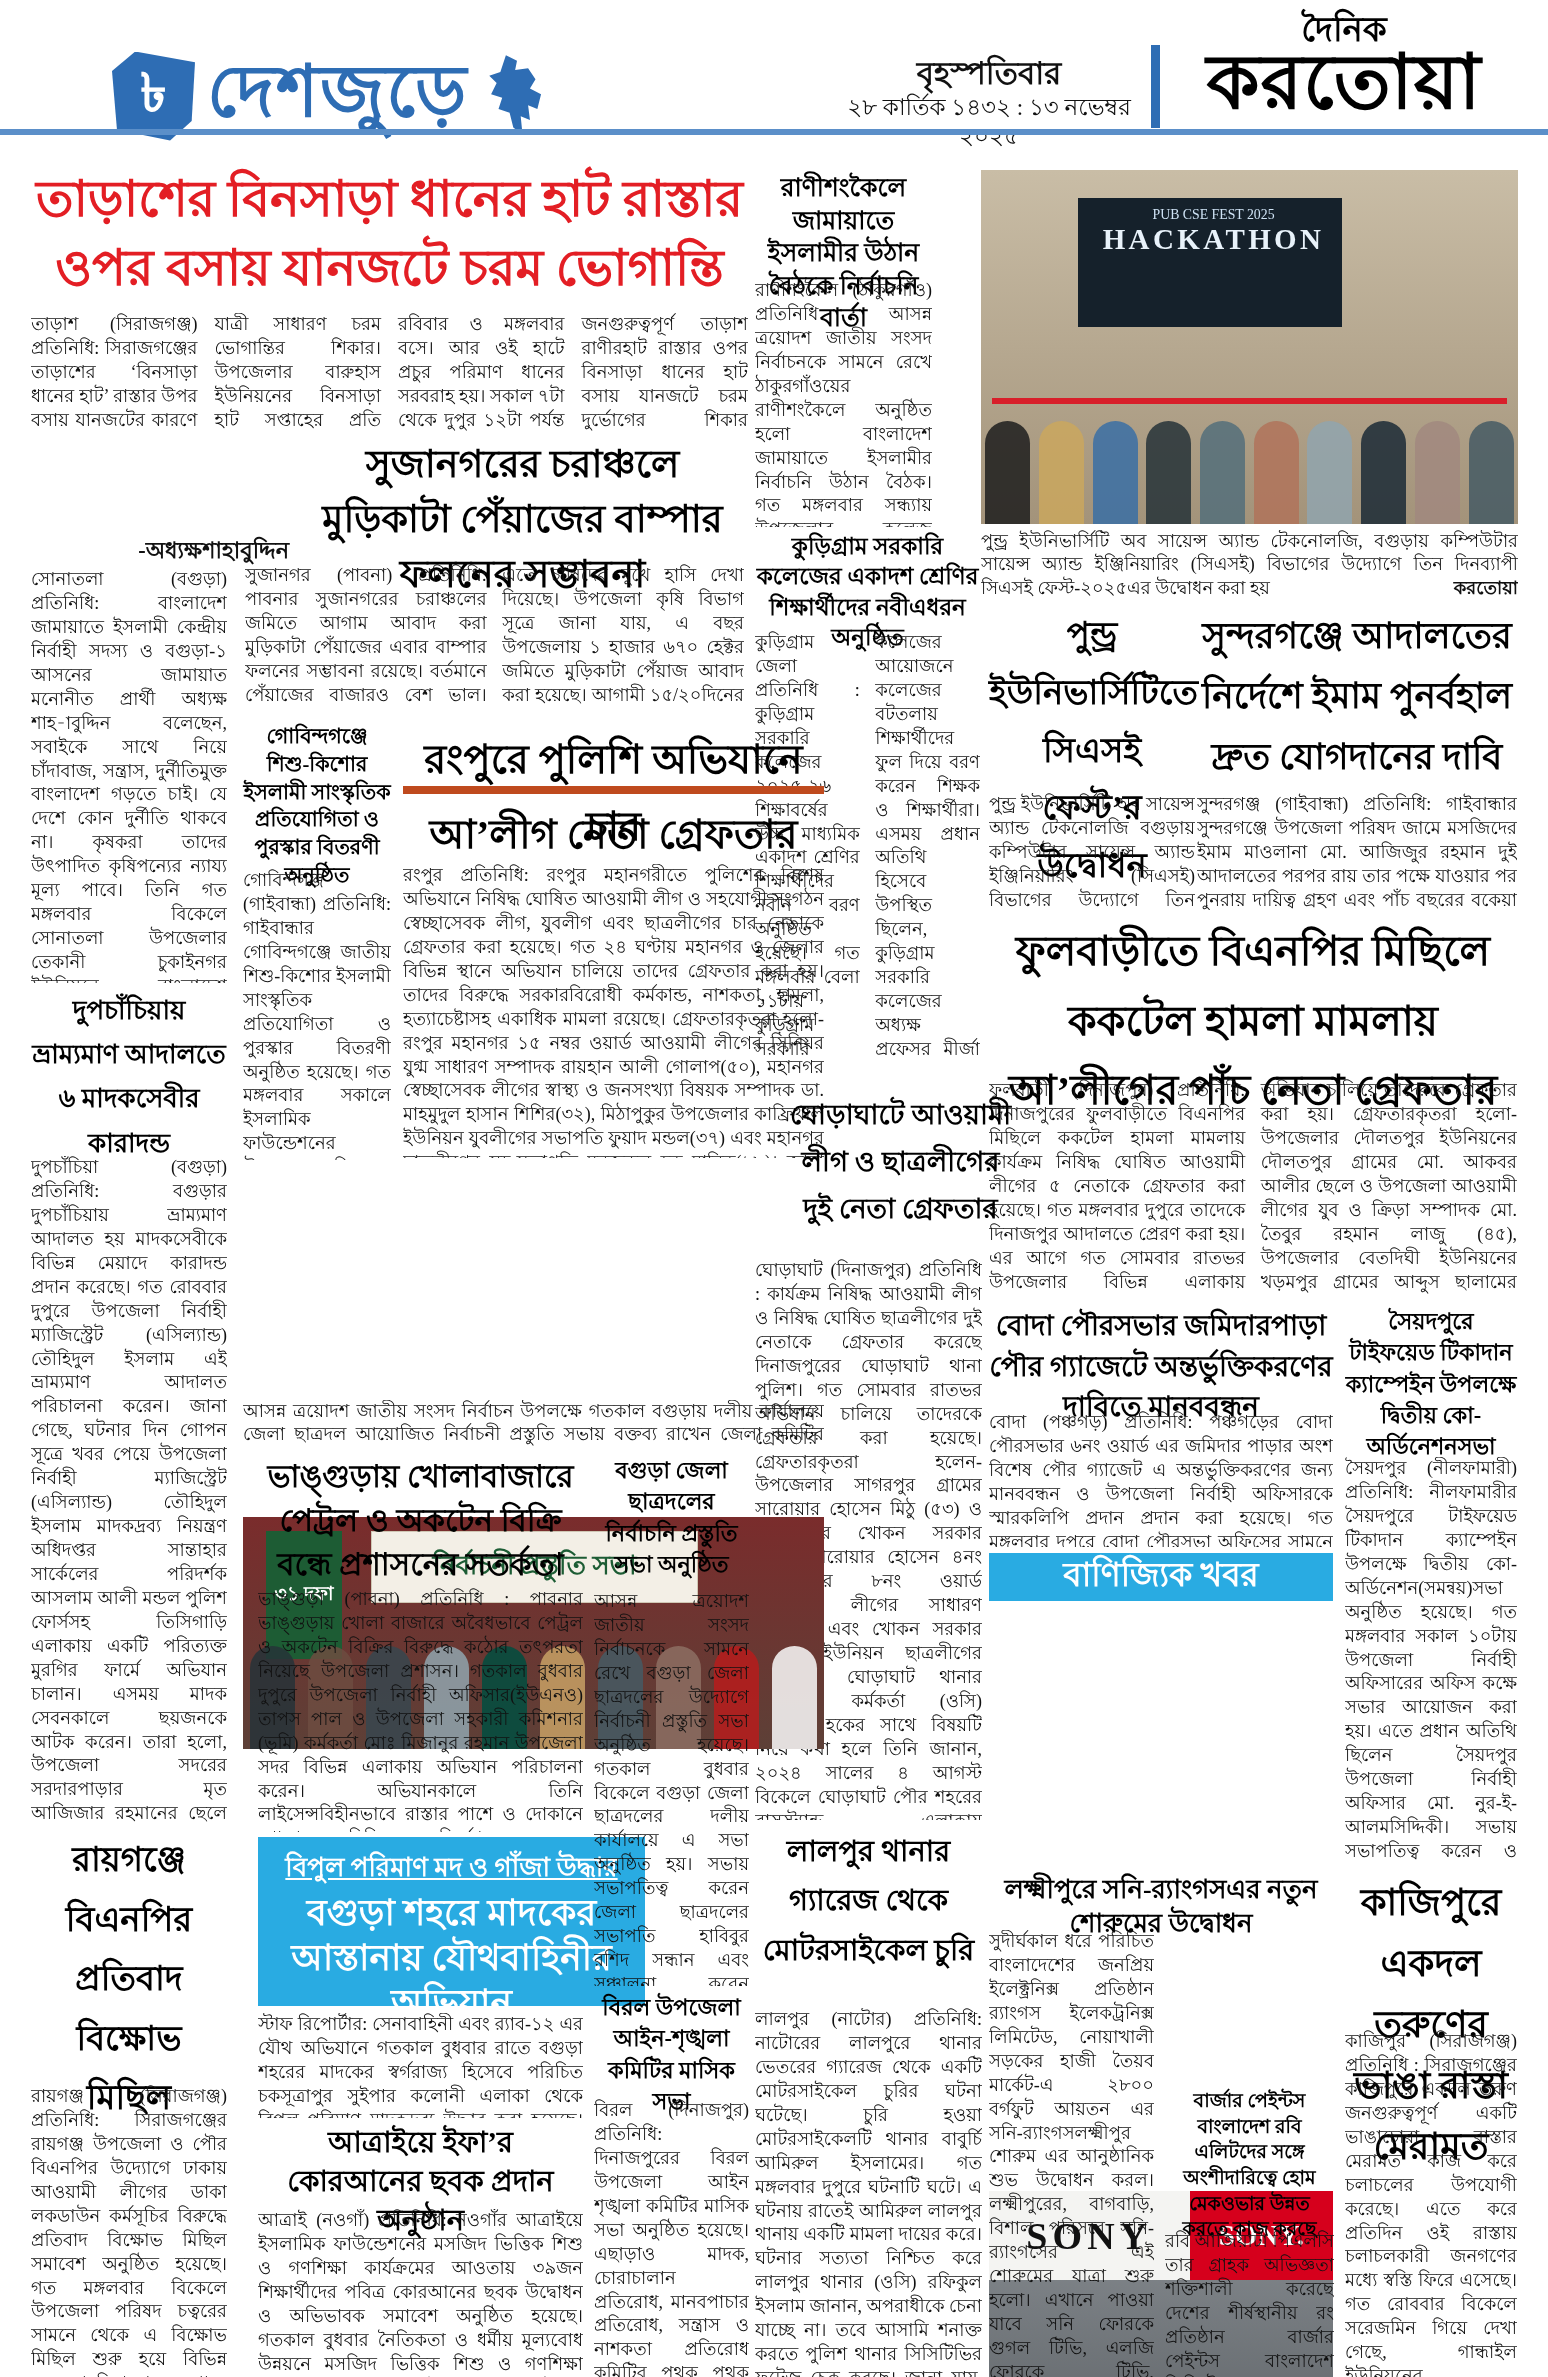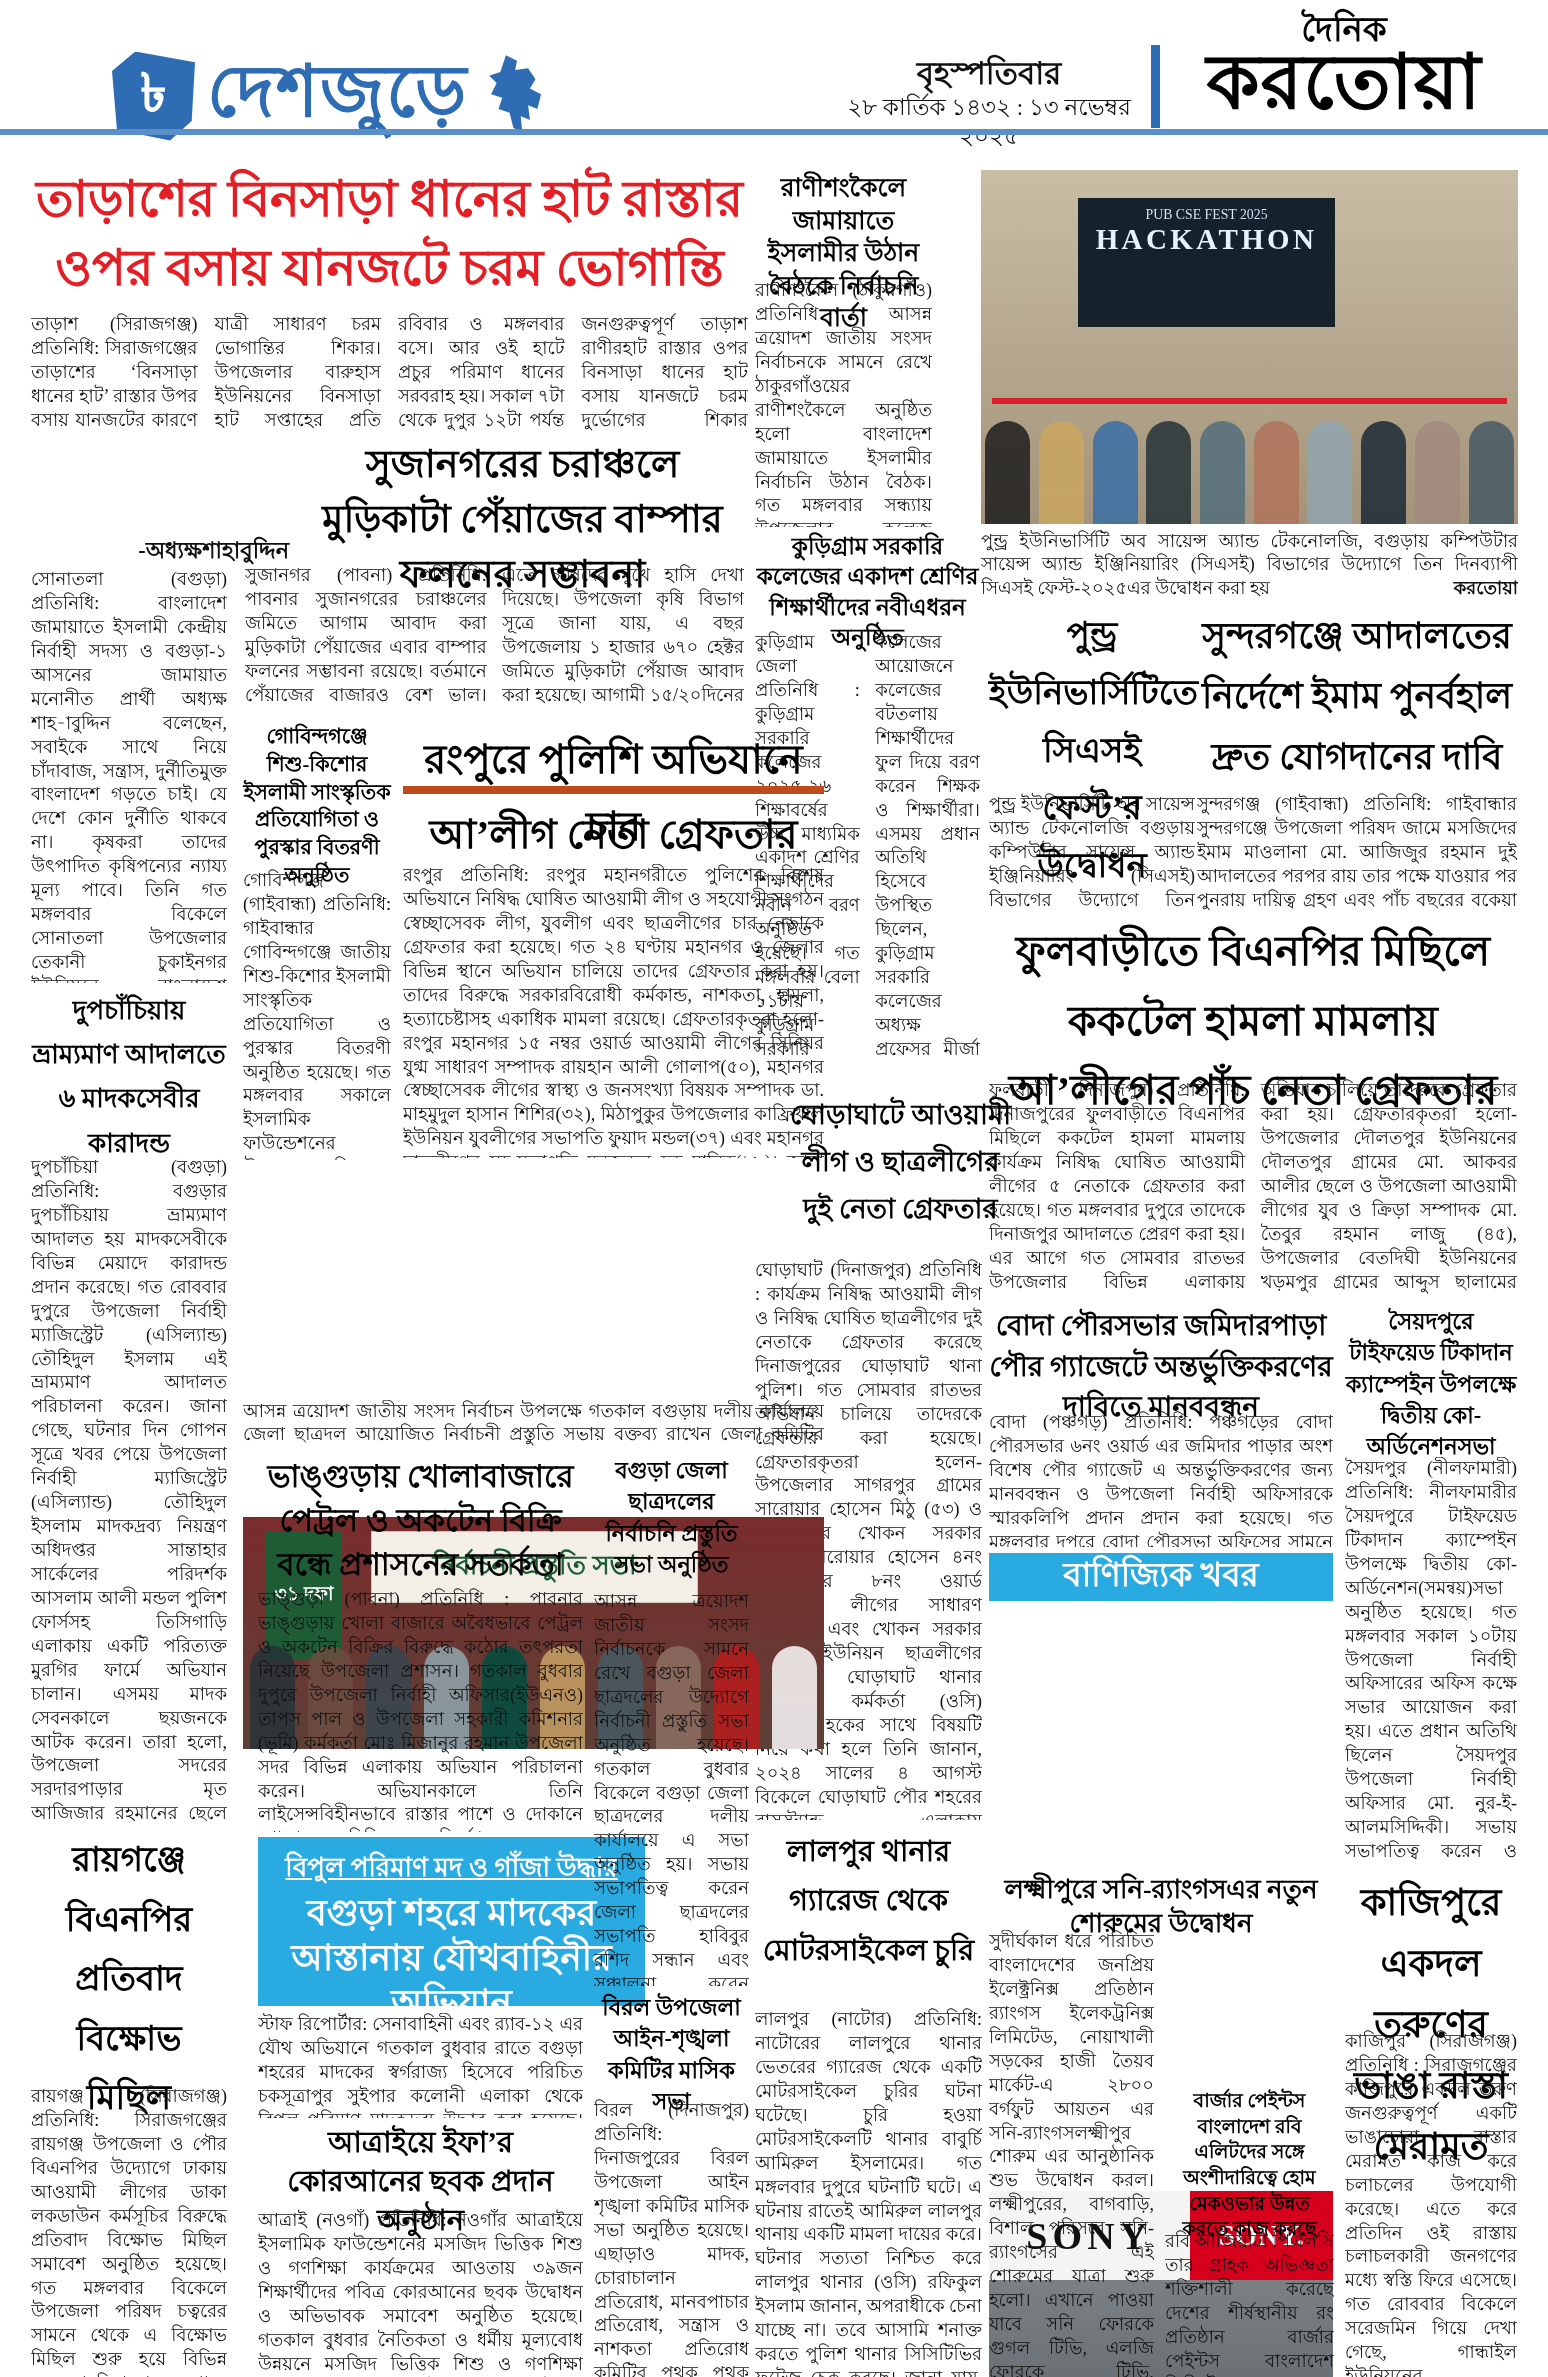--- a/index.html
+++ b/index.html
@@ -25,21 +25,21 @@
   .kicker-rule{background:#bf4a1e;height:7.7px;}
   .byline{font-weight:bold;text-align:right;font-size:22.4px;}
   
   .bt{font-size:18px;line-height:1.33;text-align:justify;overflow:hidden;word-break:break-word;}
   .cols-2{column-count:2;column-gap:15.5px;}
   .cols-4{column-count:4;column-gap:17px;}
   .caption{font-size:18px;line-height:1.3;text-align:justify;overflow:hidden;}
   .credit{float:right;font-weight:bold;}
   
   .photo{overflow:hidden;position:relative;background:#b9a98f;}
-  .photo .band{position:absolute;left:0;right:0;}
+  .photo .band{position:absolute;left:0;right:0;padding-left:7px;}
   .ppl{position:absolute;bottom:0;left:0;right:0;display:flex;justify-content:space-around;align-items:flex-end;}
   .person{width:45px;height:103px;border-radius:22.4px 22.4px 0 0;opacity:.85;}
   .ribbon{position:absolute;left:2%;right:2%;height:5.2px;background:#d81f2a;}
   .bluebox{background:#29abe2;color:#fff;text-align:center;}
   .bluebox .bk{font-size:26px;font-weight:bold;text-decoration:underline;}
   .bluebox .bh{font-size:36px;font-weight:bold;line-height:1.25;}
   .combar{background:#29abe2;color:#fff;display:flex;align-items:center;justify-content:center;
           font-size:33px;font-weight:bold;}
   .sony-strip{position:absolute;top:0;left:0;right:0;height:34%;background:#f4f4f2;display:flex;}
   .sony-txt{flex:1.4;display:flex;align-items:center;justify-content:center;font-weight:bold;font-size:38px;letter-spacing:5.2px;color:#111;}

